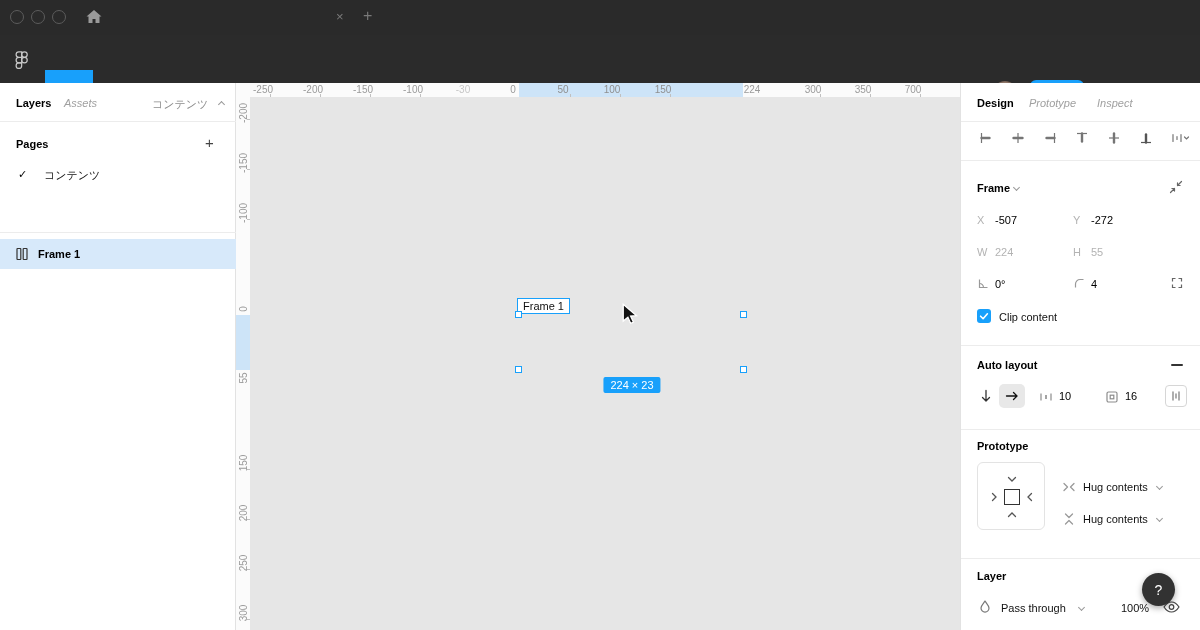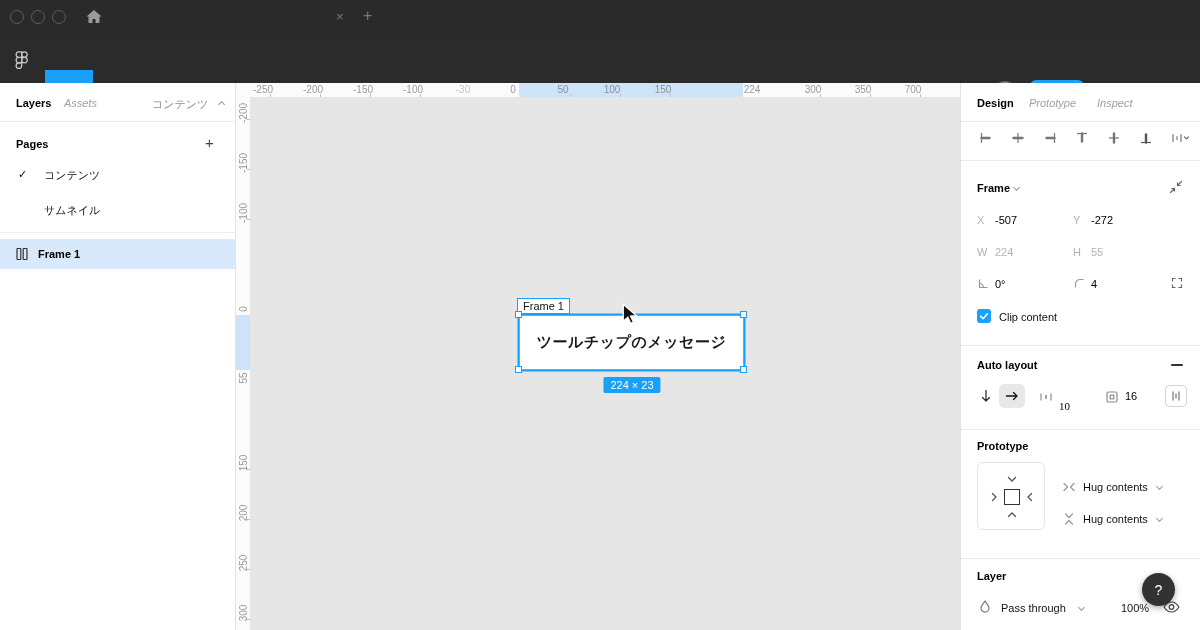--- a/index.html
+++ b/index.html
@@ -158,23 +158,20 @@
     <span class="abs midgray" style="left:152px;top:14px;">コンテンツ</span>
     <span class="abs cv up" style="left:219px;top:19px;"></span>
 
     <span class="abs semi" style="left:16px;top:55px;color:#000;">Pages</span>
     <span class="abs" style="left:205px;top:51px;font-size:15px;color:#444;">+</span>
 
     <div class="abs" style="left:0;top:82px;width:236px;height:22px;">
       <span class="abs" style="left:18px;top:3px;color:#000;">✓</span>
       <span class="abs" style="left:44px;top:3px;color:#111;">コンテンツ</span>
     </div>
-    <div class="abs" style="left:0;top:117px;width:236px;height:22px;">
-      <span class="abs" style="left:44px;top:3px;color:#111;">サムネイル</span>
-    </div>
 
     <div class="abs hline" style="left:0;top:149px;width:236px;"></div>
 
     <div class="abs sel-row" style="left:0;top:156px;width:236px;height:30px;">
       <span class="abs" style="left:15px;top:8px;">
         <svg width="14" height="14" viewBox="0 0 14 14" fill="none" stroke="#333" stroke-width="1.2">
             <rect x="2" y="1.5" width="3.8" height="11" rx="0.5"></rect>
             <rect x="8.2" y="1.5" width="3.8" height="11" rx="0.5"></rect>
           </svg>
       </span>
@@ -225,23 +222,20 @@
     <span class="vtick" style="top:22px;"></span>
       <span class="vtick" style="top:72px;"></span>
     <span class="vtick" style="top:122px;"></span>
       <span class="vtick" style="top:372px;"></span>
     <span class="vtick" style="top:422px;"></span>
       <span class="vtick" style="top:472px;"></span>
     <span class="vtick" style="top:522px;"></span>
   </div>
 
   <span class="abs frame-name-label" style="left:517px;top:298px;">Frame 1</span>
-  <div class="abs frame-node" style="left:519px;top:315px;width:225px;height:55px;">
-    <div style="width:100%;height:100%;display:flex;align-items:center;justify-content:center;font-weight:700;font-size:15px;color:#1a1a1a;letter-spacing:.5px;">ツールチップのメッセージ</div>
-  </div>
   <span class="abs handle" style="left:515px;top:311px;"></span>
   <span class="abs handle" style="left:740px;top:311px;"></span>
   <span class="abs handle" style="left:515px;top:366px;"></span>
   <span class="abs handle" style="left:740px;top:366px;"></span>
   <span class="abs size-badge" style="left:632px;top:377px;">224 × 23</span>
 
   <span class="abs" style="left:621px;top:303px;z-index:4;">
     <svg width="20" height="22" viewBox="0 0 14 17">
         <path d="M1 1v13l3.6-3 2.2 4.8 2.1-1-2.2-4.7 4.6-.3z" fill="#111" stroke="#fff" stroke-width="1"></path>
       </svg>
@@ -355,21 +349,21 @@
       <svg width="14" height="12" viewBox="0 0 14 12" stroke="#111" fill="none" stroke-width="1.3" stroke-linecap="round" stroke-linejoin="round">
           <path d="M1.5 6h10M8.5 2.5L12 6l-3.5 3.5"></path>
         </svg>
     </div>
     <span class="abs" style="left:78px;top:307px;">
       <svg width="14" height="14" viewBox="0 0 14 14" stroke="#8c8c8c" fill="none" stroke-width="1.2">
           <path d="M2 3.5v7M12 3.5v7"></path>
           <path d="M7 5v4" stroke-width="1.6"></path>
         </svg>
       </span>
-    <span class="abs" style="left:98px;top:317px;color:#000;font-family:Liberation Serif, serif;">10</span>
+    <span class="abs" style="left:98px;top:307px;color:#000;">10</span>
     <span class="abs" style="left:144px;top:307px;">
       <svg width="14" height="14" viewBox="0 0 14 14" stroke="#8c8c8c" fill="none" stroke-width="1.2">
           <rect x="2" y="2" width="10" height="10" rx="1.5"></rect>
           <rect x="5.2" y="5.2" width="3.6" height="3.6"></rect>
         </svg>
       </span>
     <span class="abs" style="left:164px;top:307px;color:#000;">16</span>
     <div class="abs boxed-icon" style="left:204px;top:302px;width:22px;height:22px;">
       <svg width="20" height="20" viewBox="0 0 20 20" stroke="#9a9a9a" stroke-width="1.6" stroke-linecap="round">
           <path d="M7 6v8M10 8v4M13 6v8"></path>

